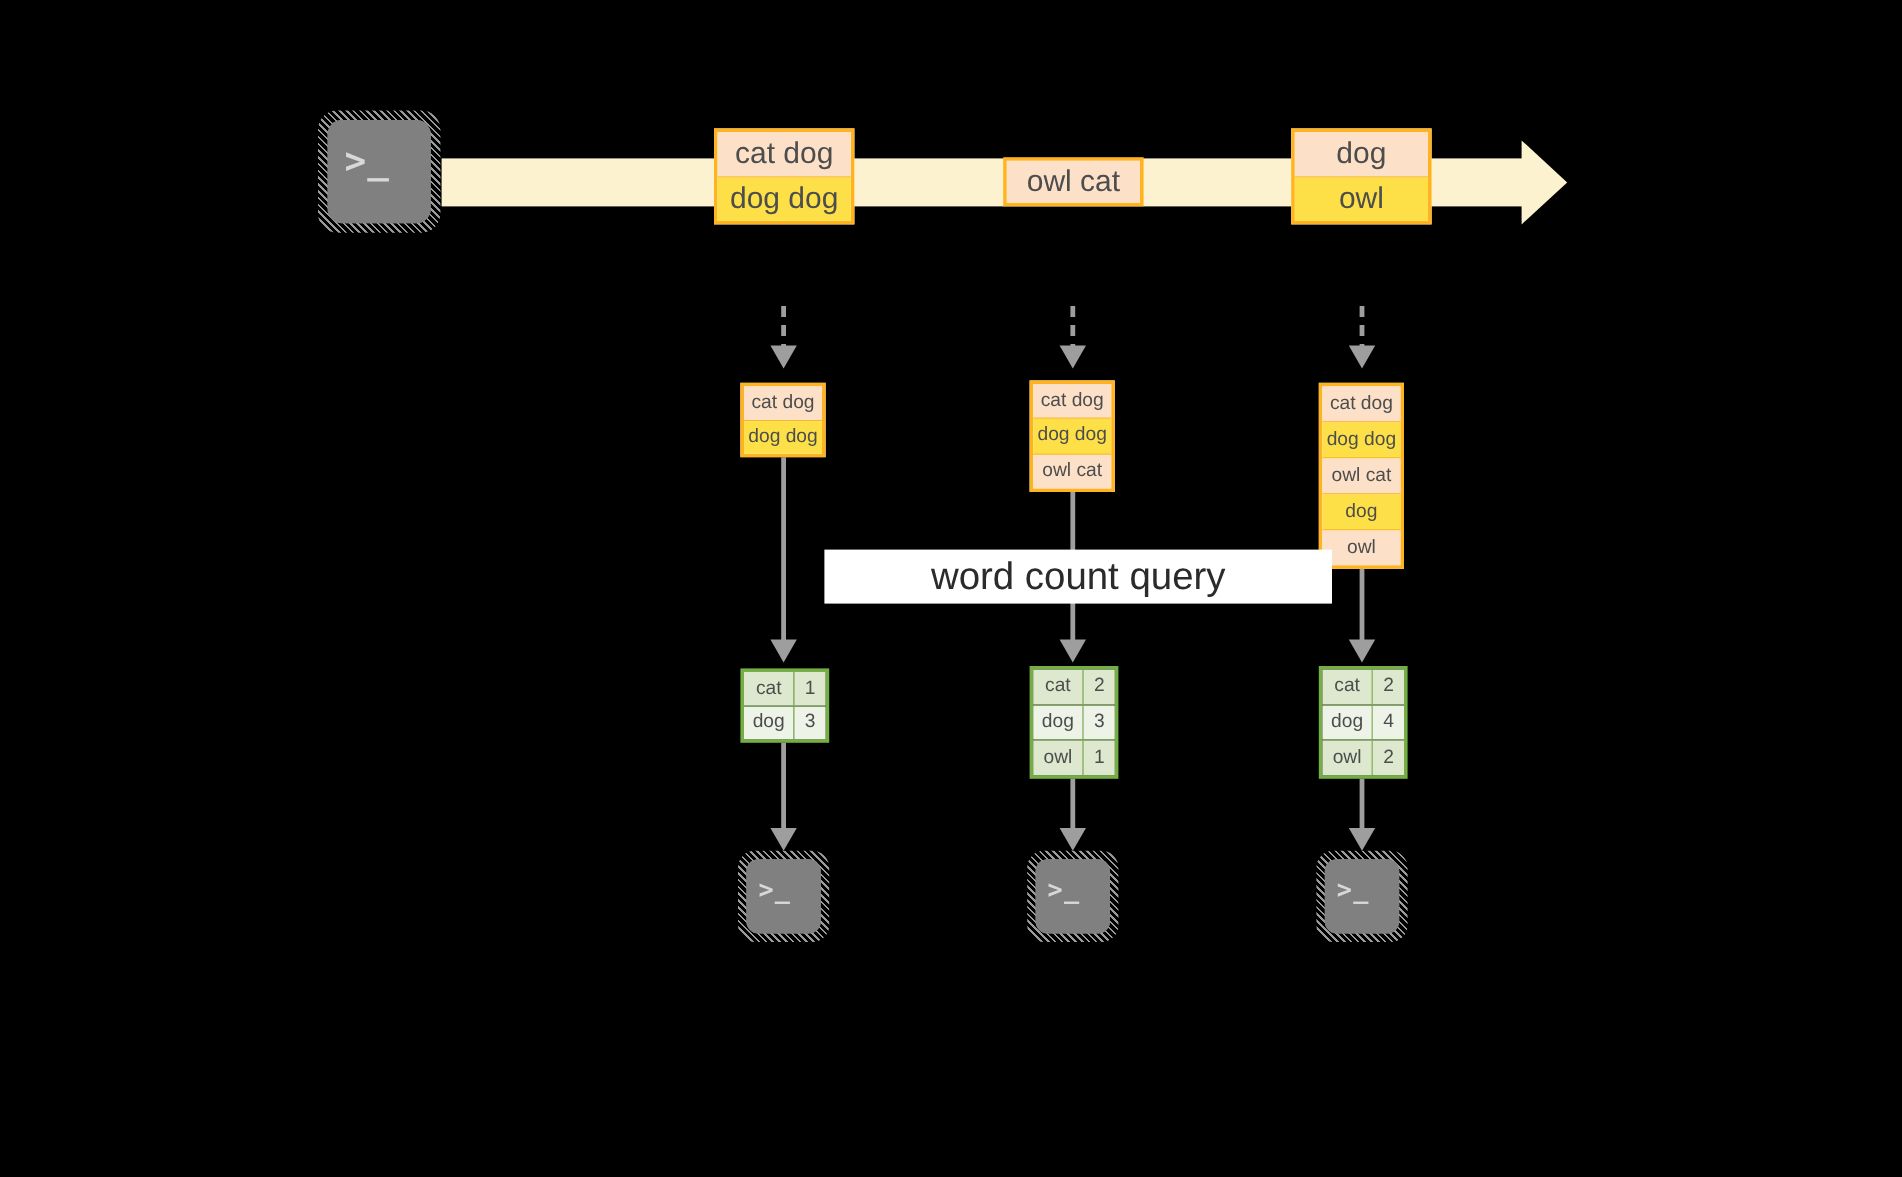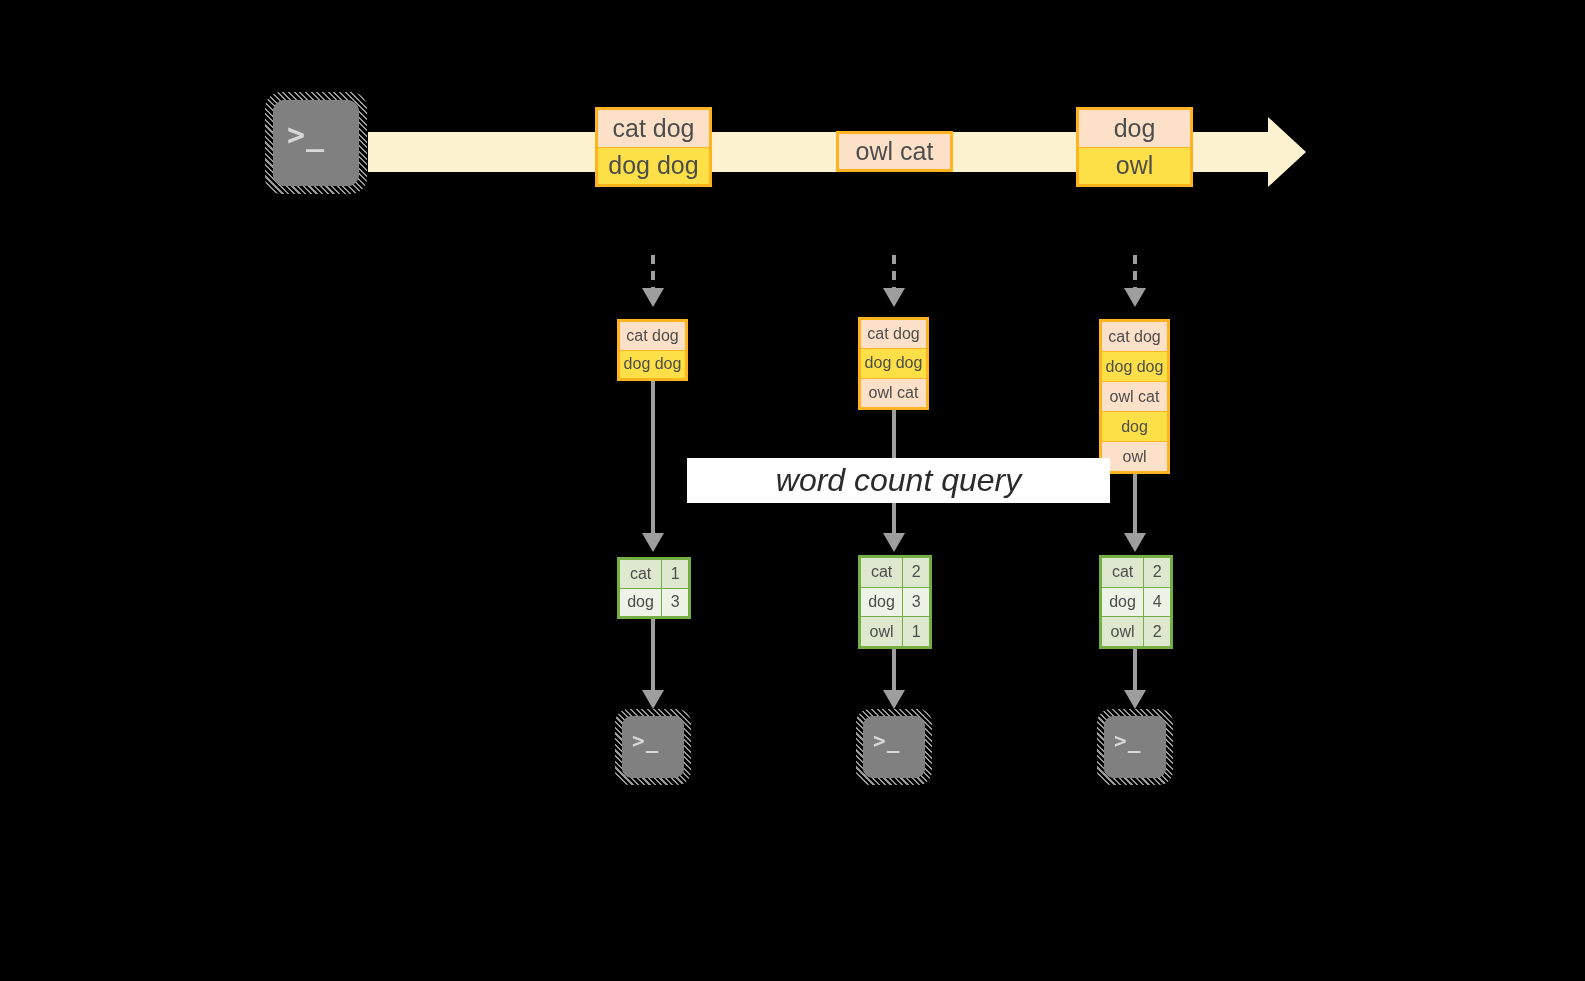--- a/index.html
+++ b/index.html
@@ -157,21 +157,20 @@
     position: absolute;
     background: #FFFFFF;
     display: flex;
     align-items: center;
     justify-content: center;
   }
   .query-band .label {
     font-size: 32px;
     color: #2b2b2b;
     white-space: nowrap;
-    font-style: italic;
   }
 </style>
 </head>
 <body>
 
 <div id="stage">
 
   <div class="stream-band" style="left:368px; top:132px; width:904px; height:40px;"></div>
   <div class="stream-head" style="left:1268px; top:117px;"></div>
 

